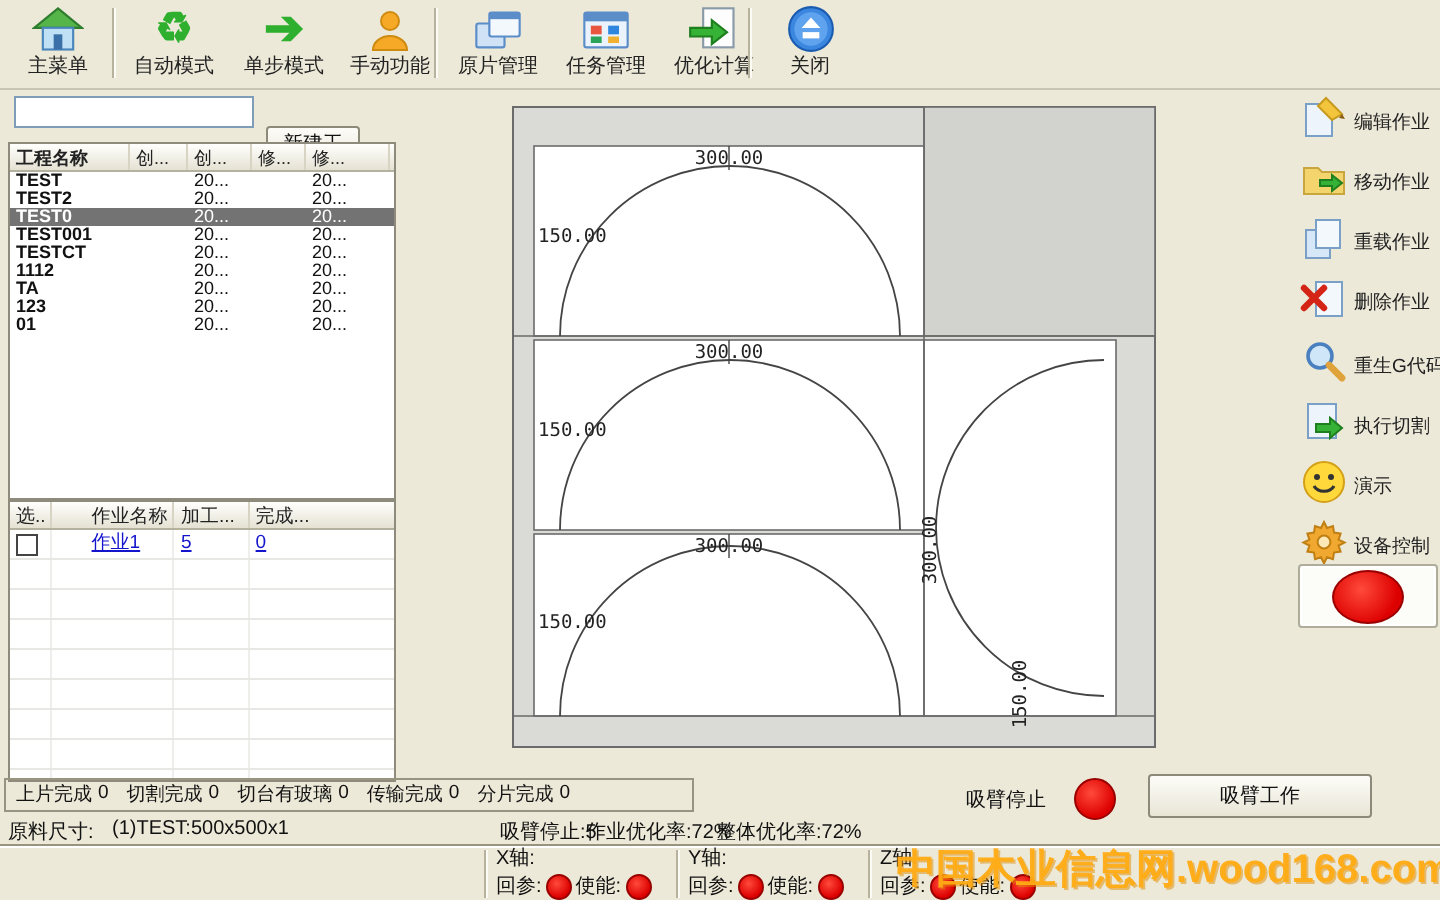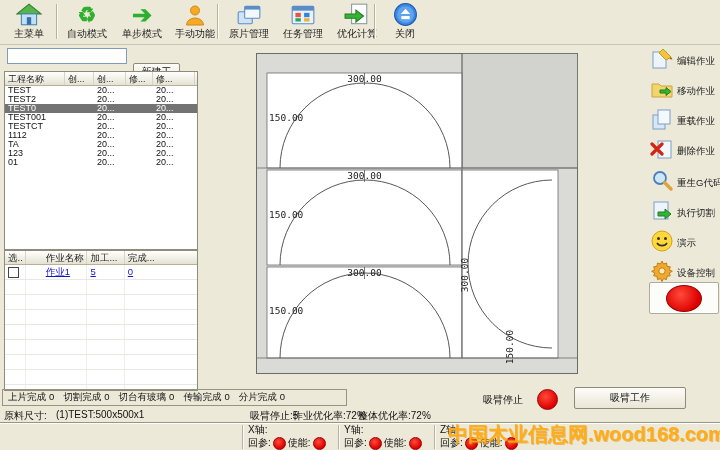--- a/index.html
+++ b/index.html
@@ -20,21 +20,21 @@
   .proj-input{position:absolute;left:4px;top:3px;width:120px;height:16px;border:1px solid #7f9db9;font-size:10px;padding:0 2px;background:#fff;box-sizing:border-box;}
   .btn{background:linear-gradient(#fdfcf8,#e9e6d6);border:1px solid #8e8a79;border-radius:2px;font-size:10px;font-family:"Liberation Sans",sans-serif;cursor:pointer;color:#111;}
   .newproj{position:absolute;left:130px;top:2px;width:47px;height:19px;margin-top:16px;}
   .tbl{position:absolute;background:#fff;border:1px solid #8f8b7c;overflow:hidden;}
   .proj-tbl{left:1px;top:26px;width:192px;height:177px;font-size:9px;}
   .hrow{display:flex;height:13px;background:linear-gradient(#fffffd,#e5e2d3);border-bottom:1px solid #b5b19f;}
   .hc{box-sizing:border-box;border-right:1px solid #d8d4c4;padding:1px 3px;white-space:nowrap;overflow:hidden;color:#222;}
   .prow{display:flex;height:9px;line-height:9px;cursor:pointer;white-space:nowrap;}
   .prow .c{box-sizing:border-box;padding:0 3px;overflow:hidden;}
   .prow.sel{background:#737373;color:#fff;}
-  .c1{width:60px;} .c2{width:29px;} .c3{width:32px;} .c4{width:27px;} .c5{width:42px;}
+  .c1{width:60px;font-weight:bold;} .c2{width:29px;} .c3{width:32px;} .c4{width:27px;} .c5{width:42px;}
   .job-tbl{left:1px;top:205px;width:192px;height:139px;font-size:9.5px;}
   .jrow{display:flex;height:14px;line-height:14px;border-bottom:1px solid #e7e7e4;}
   .jrow .c{box-sizing:border-box;padding:0 3px;border-right:1px solid #eeeeea;overflow:hidden;}
   .j1{width:22px;} .j2{width:48px;margin-left:17px;} .j3{width:40px;} .j4{width:78px;border-right:none!important;}
   .lnk{color:#1414cc;text-decoration:underline;cursor:pointer;}
   .cbx{width:9px;height:9px;border:1px solid #444;background:#fff;margin-top:2px;cursor:pointer;}
   
   .canvas{position:absolute;left:198px;top:45px;width:450px;height:344px;background:#ece9d8;}
   .sheet-svg{position:absolute;left:58px;top:8px;}
   .dim{font-family:"DejaVu Sans Mono",monospace;font-size:9.5px;fill:#222;}

